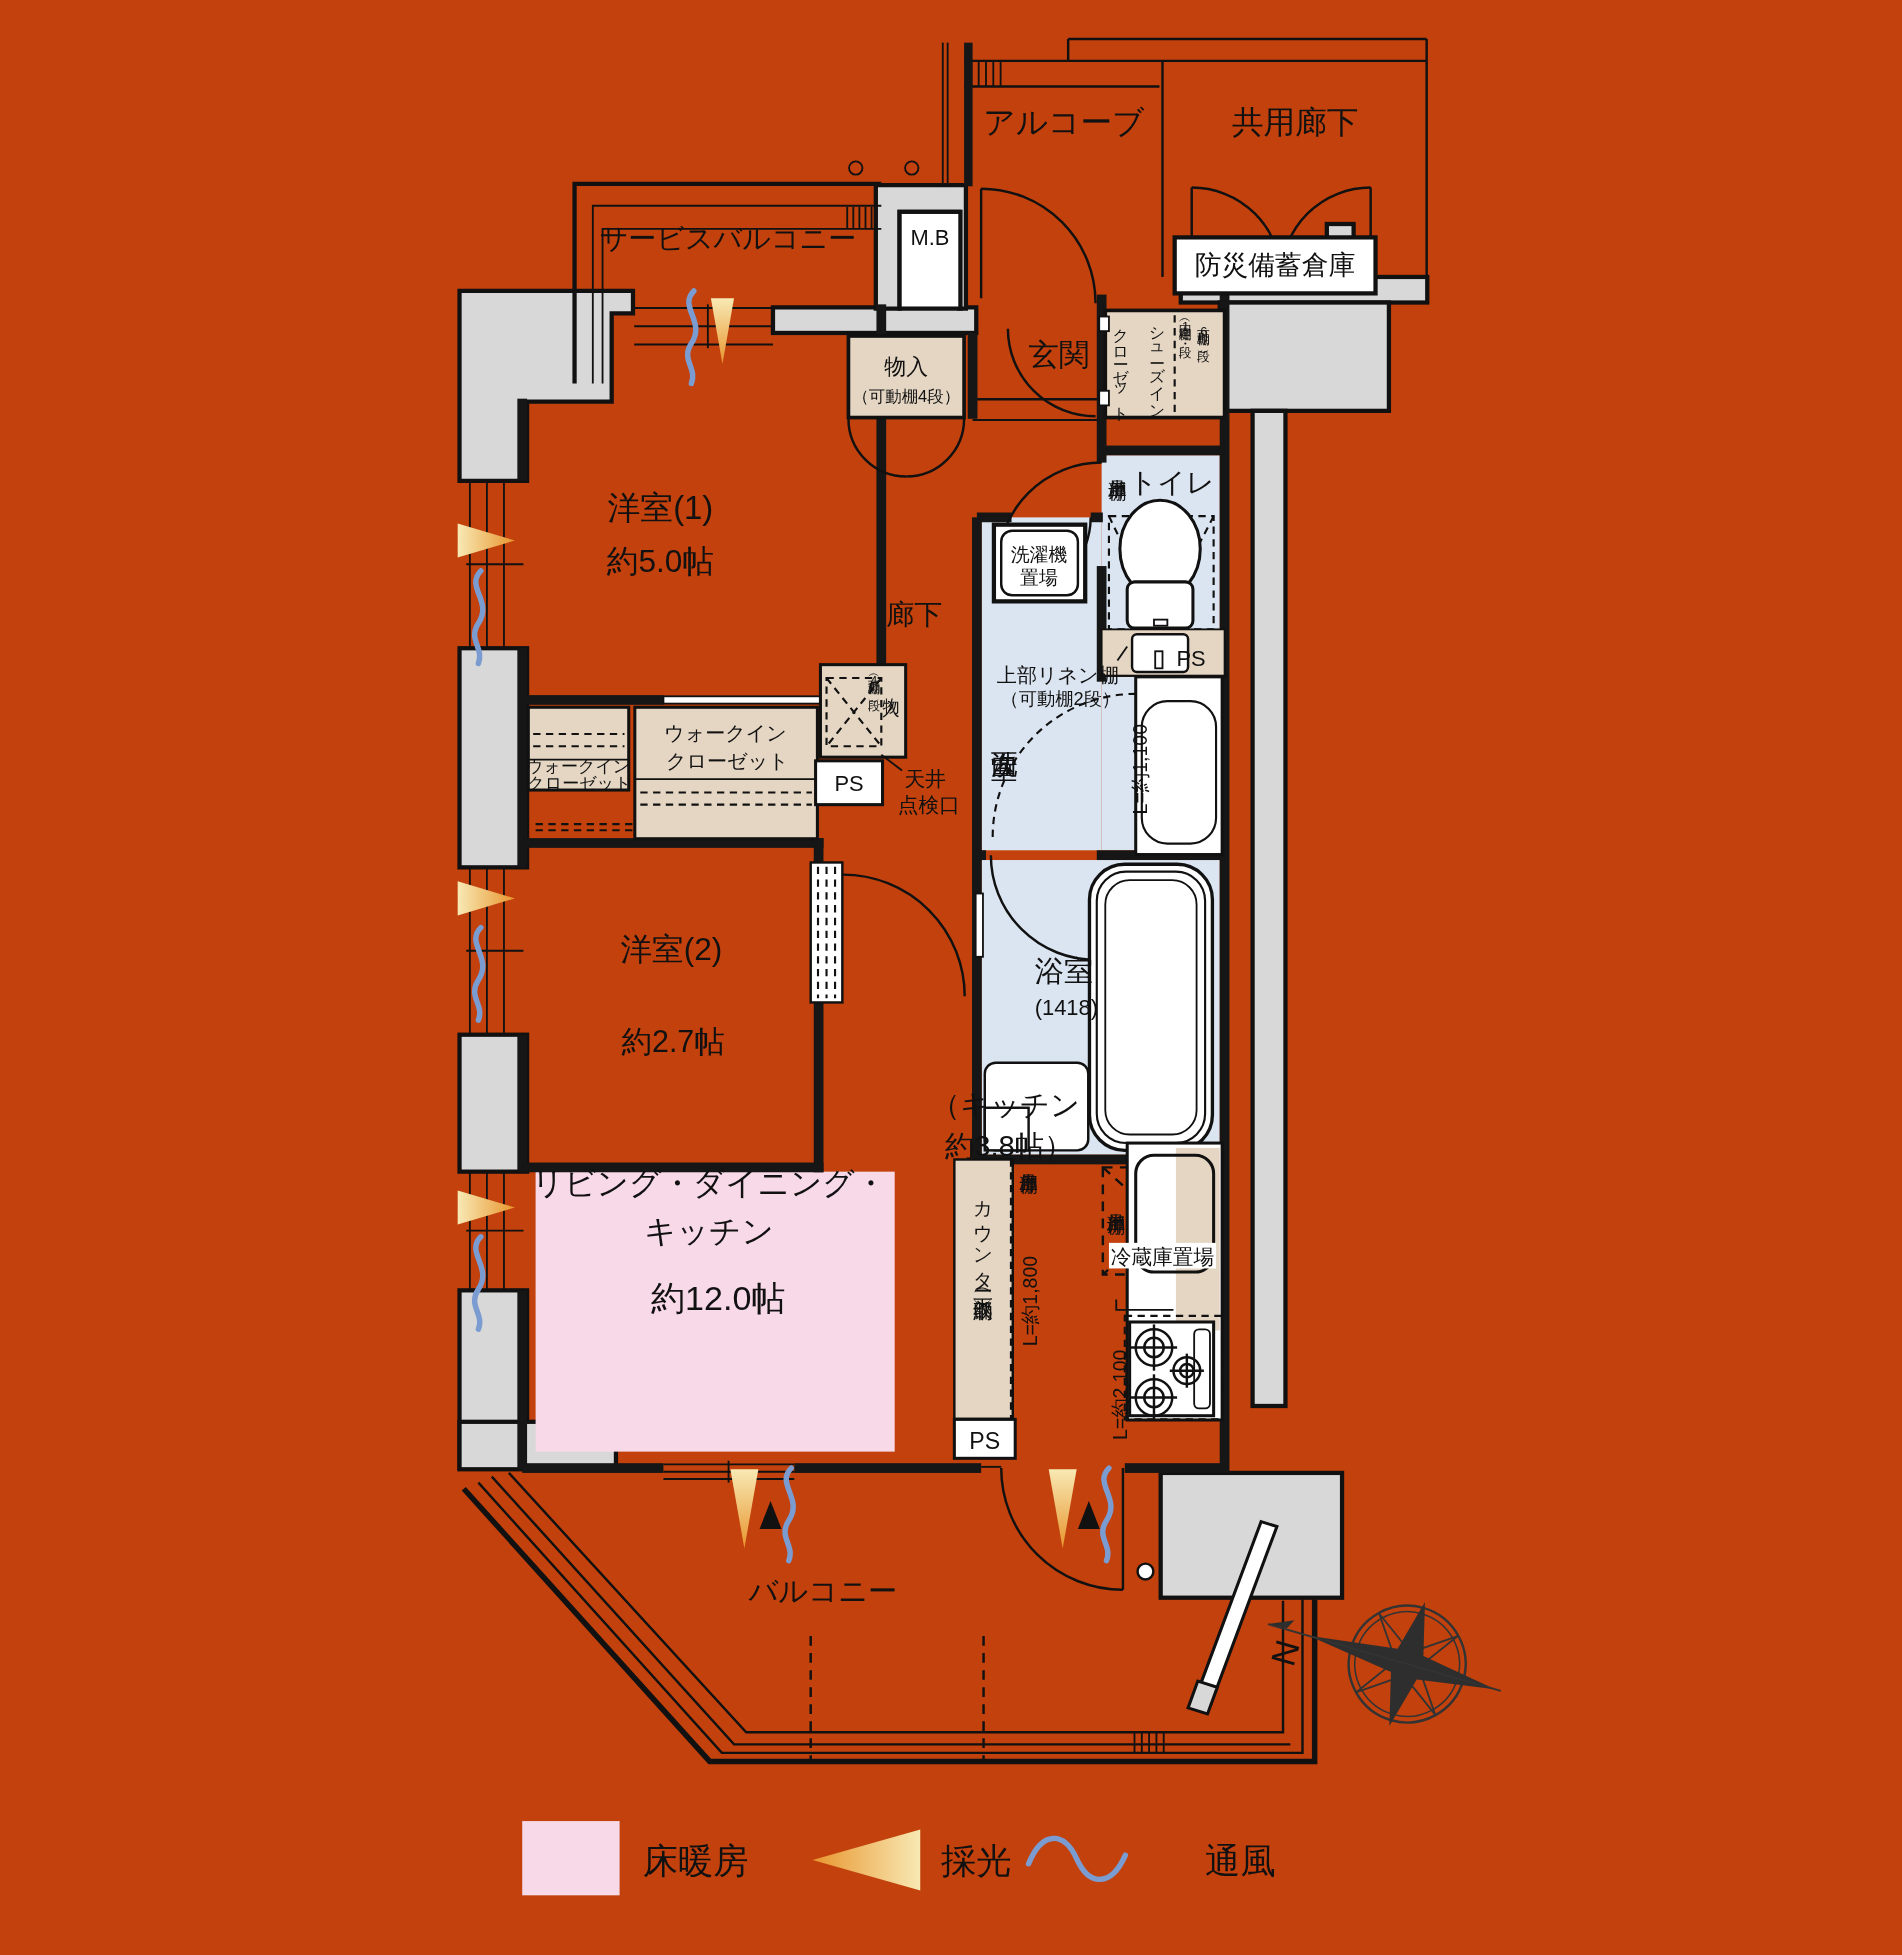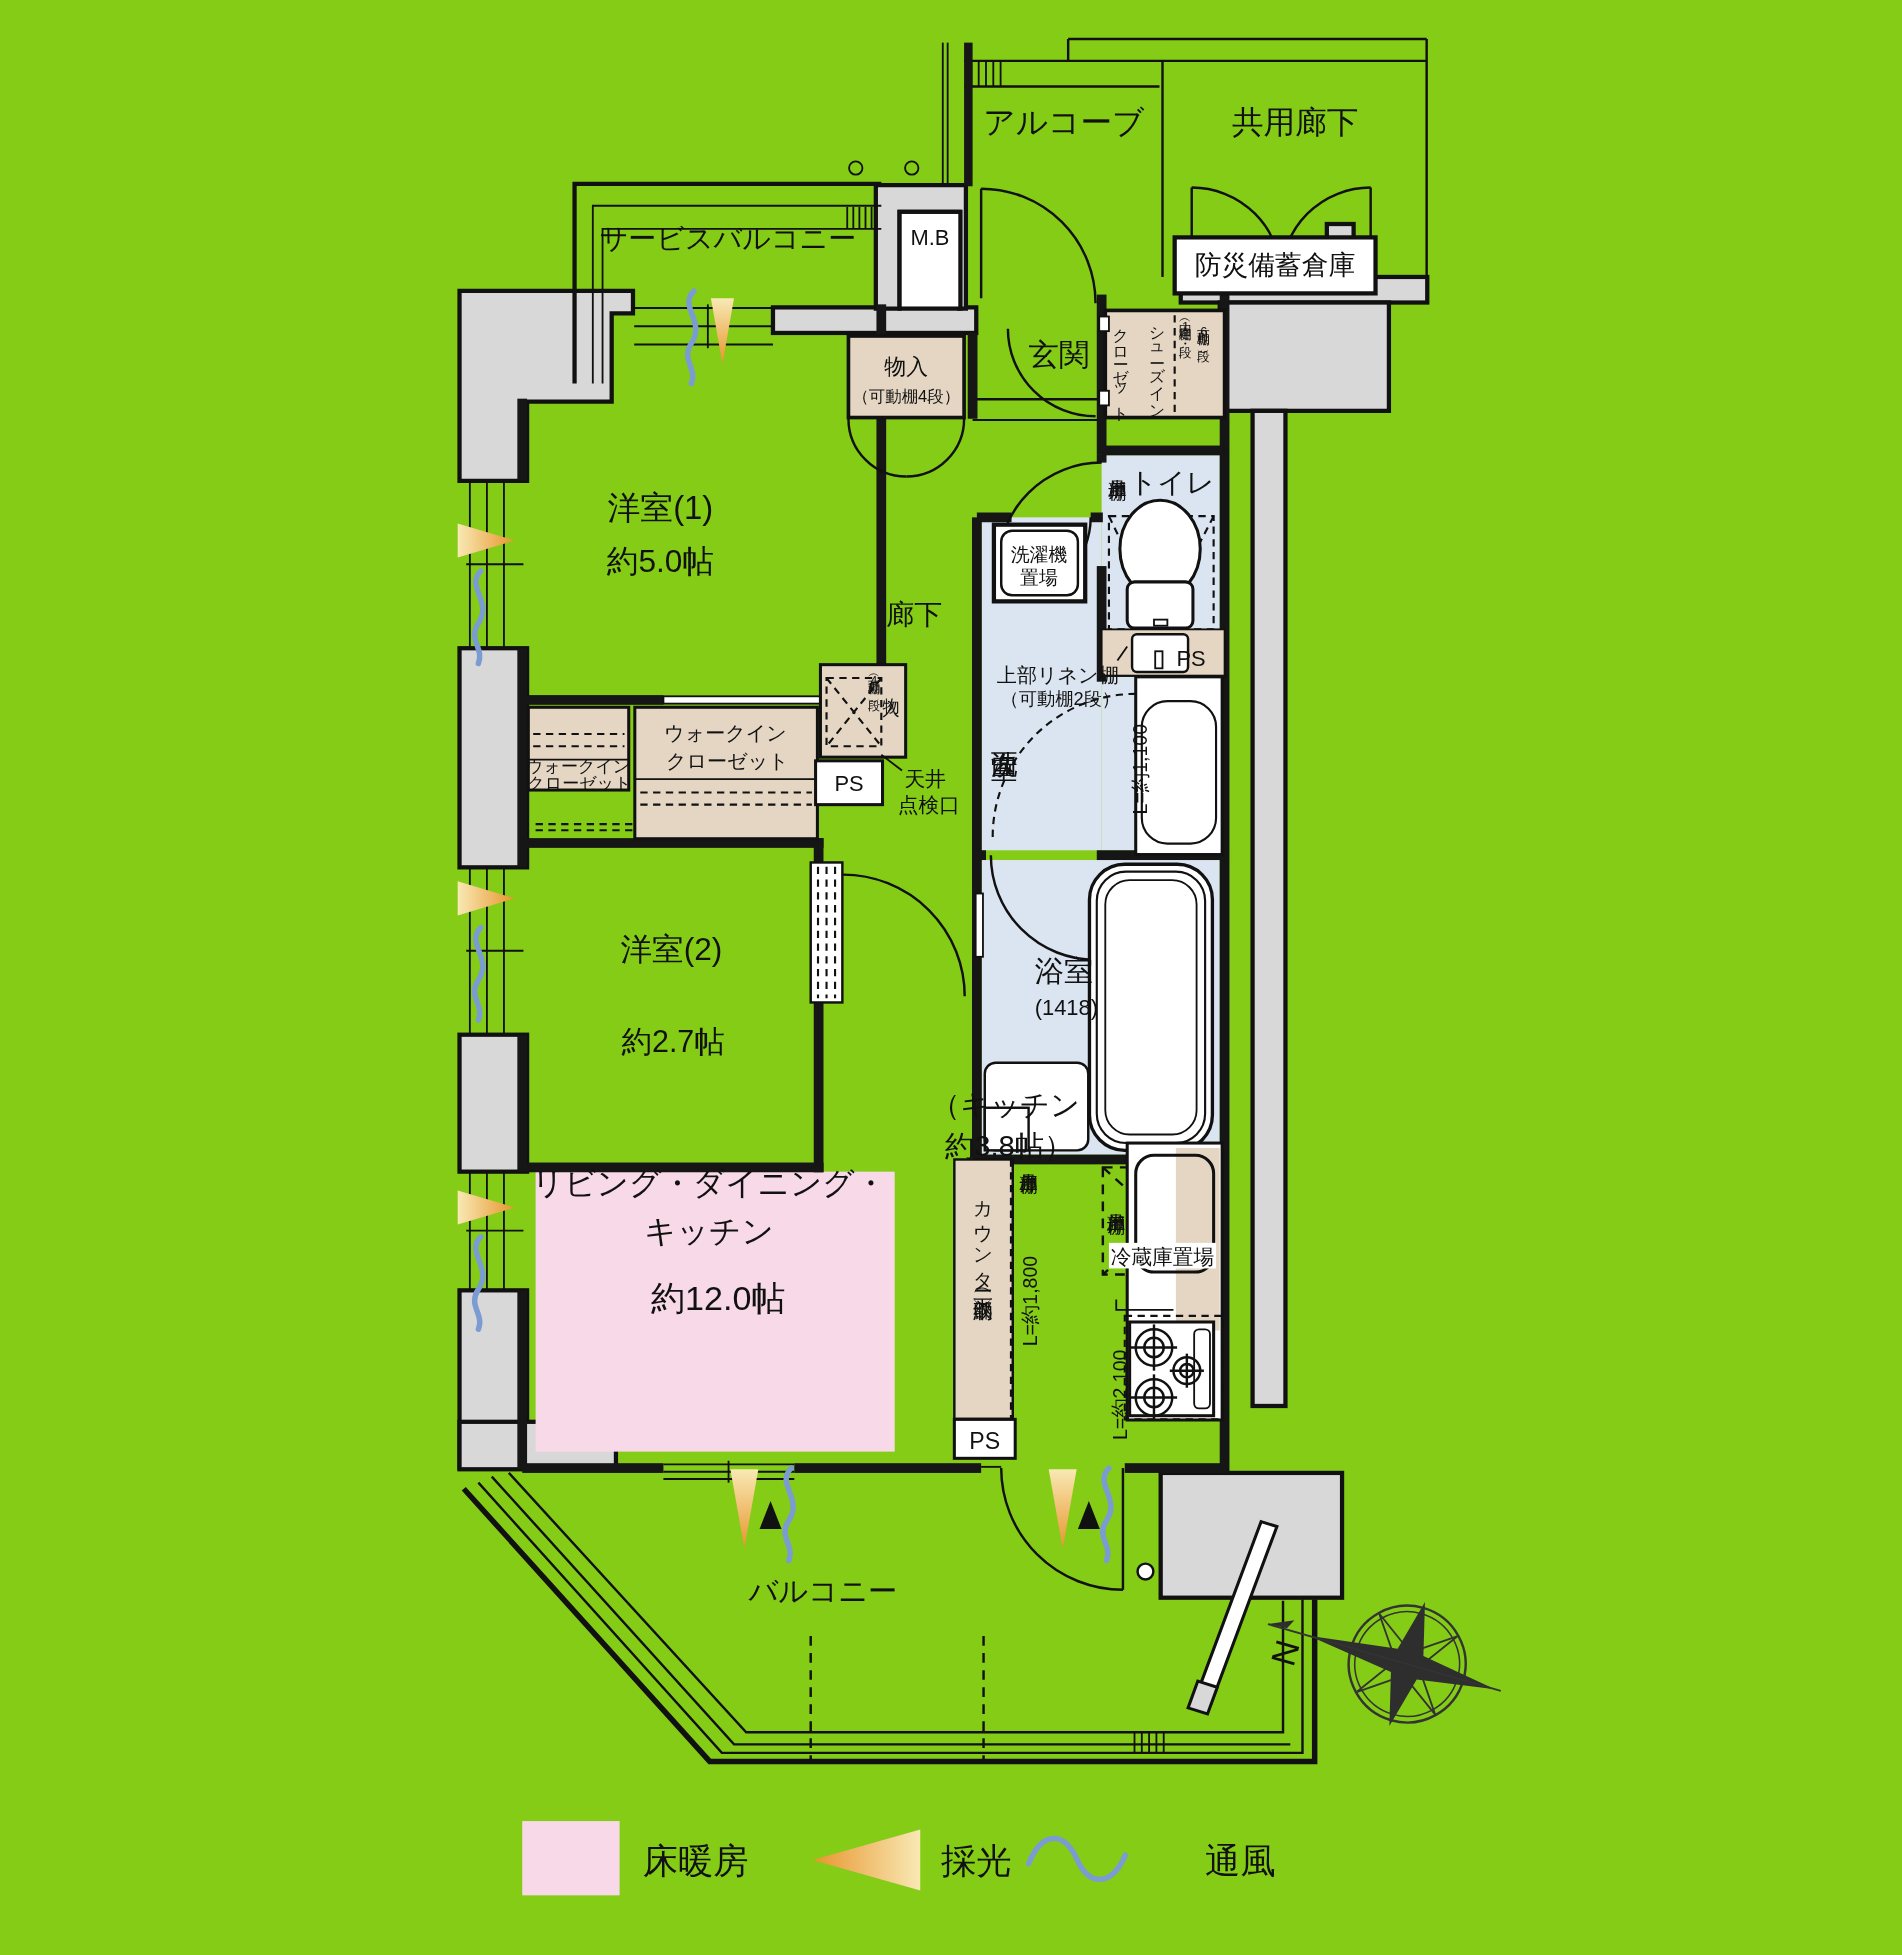--- a/index.html
+++ b/index.html
@@ -1,16 +1,16 @@
 <!DOCTYPE html>
 <html style="font-size:9.7px"><head>
 <meta charset="utf-8">
 <style>
   html,body{margin:0;padding:0;background:#fff}
-  .page{width:1902px;height:1955px;position:relative;background:#84cc16}
+  .page{width:1902px;height:1955px;position:relative;background:#c2410c}
   text{font-family:"Liberation Sans","DejaVu Sans",sans-serif;fill:#111}
   .vt{writing-mode:vertical-rl;text-orientation:upright;letter-spacing:2px}
   .ctr{text-anchor:middle}
   .thin{stroke:#111;stroke-width:4;fill:none}
   .thin2{stroke:#111;stroke-width:7;fill:none}
   .hair{stroke:#111;stroke-width:3;fill:none}
   .dash{stroke:#111;stroke-width:4;fill:none;stroke-dasharray:16 12}
   .dash2{stroke:#111;stroke-width:3.5;fill:none;stroke-dasharray:12 9}
   .fixt{stroke:#111;fill:#fff}
   .wave{stroke:#7b9cd0;stroke-width:9;fill:none;stroke-linecap:round}

